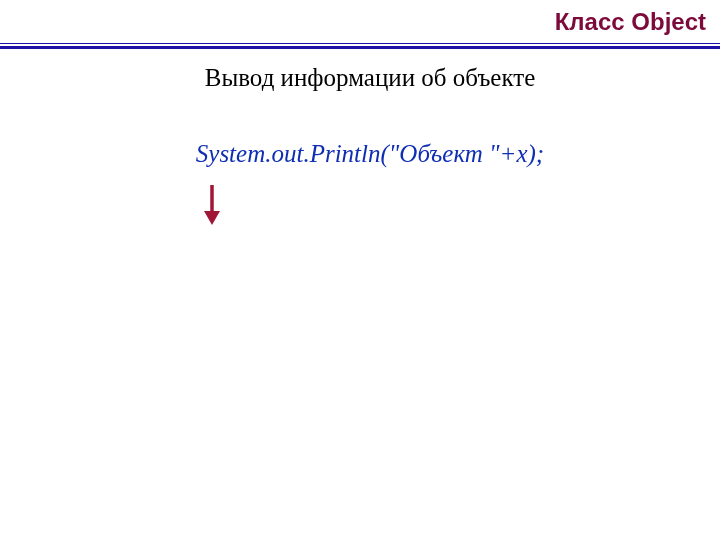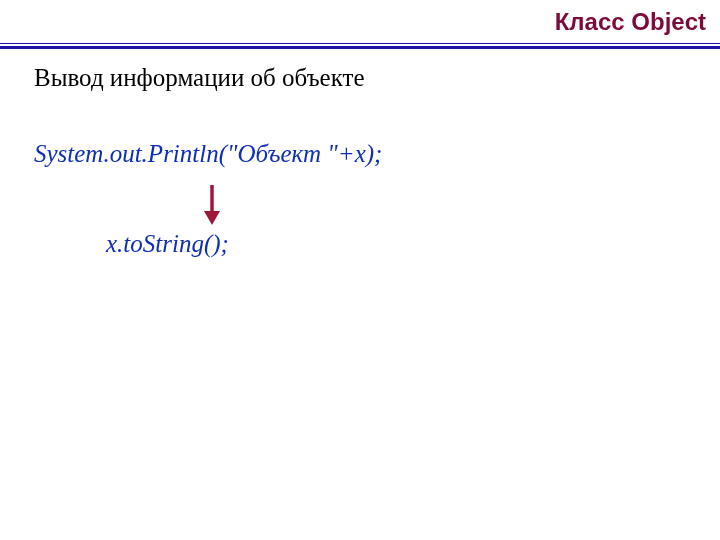--- a/index.html
+++ b/index.html
@@ -35,20 +35,21 @@
       left: 0;
       right: 0;
       height: 3px;
       background: #1f12a7;
     }
     .content {
       position: absolute;
       top: 64px;
       left: 34px;
       right: 14px;
+      text-align: center;
     }
     .subtitle {
       font-size: 25px;
       color: #000000;
       margin-bottom: 48px;
     }
     .codeline1 {
       font-size: 25px;
       font-style: italic;
       color: #0e2eb4;
@@ -73,19 +74,18 @@
 </head>
 <body>
 
 <div class="header">Класс Object</div>
 <div class="hr-top"></div>
 <div class="hr-bottom"></div>
 
 <div class="content">
   <div class="subtitle">Вывод информации об объекте</div>
   <div class="codeline1">System.out.Println("Объект "+x);</div>
-  <div class="codeline2">x.toString();</div>
 </div>
 
 <svg class="arrow" viewBox="0 0 24 44">
   <line x1="12" y1="2" x2="12" y2="30" stroke="#a01636" stroke-width="3.5"></line>
   <polygon points="12,42 4,28 20,28" fill="#a01636"></polygon>
 </svg>
 
 </body></html>

